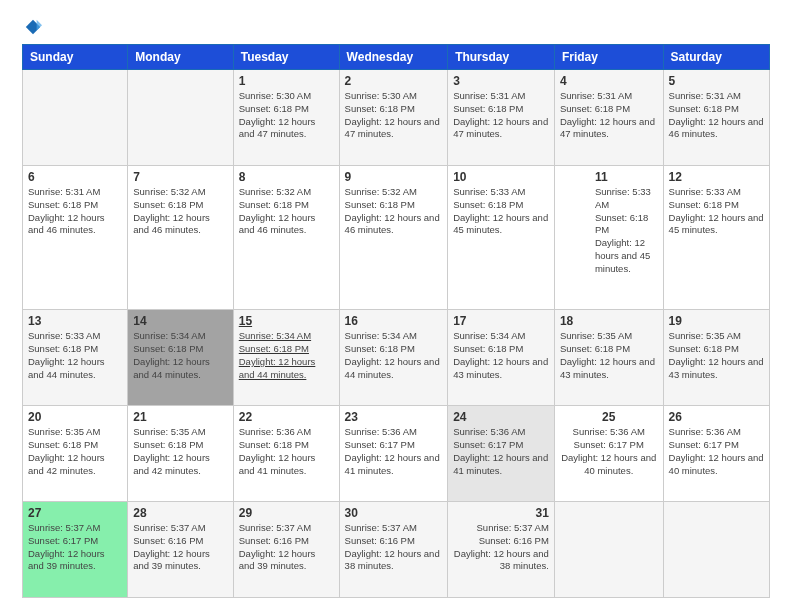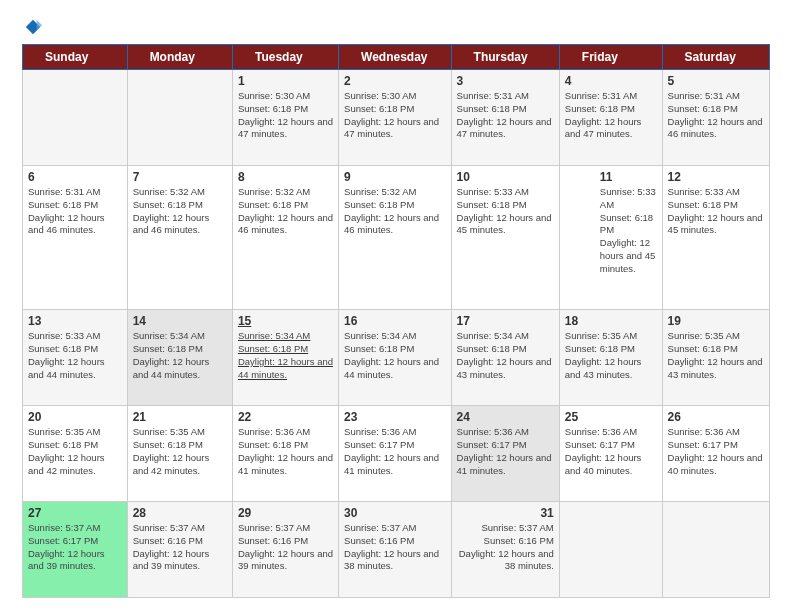--- a/index.html
+++ b/index.html
@@ -61,25 +61,25 @@
       font-size: 14px;
       color: #555;
       margin-top: 2px;
     }
     .calendar {
       width: 100%;
       border-collapse: collapse;
       flex: 1;
     }
     .calendar thead th {
-      background: #7f1d1d;
+      background: #1d4ed8;
       color: #fff;
       font-size: 12px;
       font-weight: bold;
-      padding: 5px 22px;
+      padding: 5px 7px;
       text-align: left;
       border: 1px solid #1a6bb5;
     }
     .calendar tbody td {
       vertical-align: top;
       border: 1px solid #ccc;
       padding: 4px 5px;
       width: 113px;
       font-size: 10px;
       color: #333;
@@ -222,21 +222,21 @@
 Daylight: 12 hours and 45 minutes.</div>
           </td>
         </tr>
         <tr>
           <td style="background: rgb(245, 245, 245);">
             <span class="day-number">13</span>
             <div class="day-info" style="white-space: pre-line;">Sunrise: 5:33 AM
 Sunset: 6:18 PM
 Daylight: 12 hours and 44 minutes.</div>
           </td>
-          <td style="background: #e5e5e5;">
+          <td style="background: #a3a3a3;">
             <span class="day-number">14</span>
             <div class="day-info" style="white-space: pre-line;">Sunrise: 5:34 AM
 Sunset: 6:18 PM
 Daylight: 12 hours and 44 minutes.</div>
           </td>
           <td style="background: rgb(245, 245, 245); text-decoration: underline;">
             <span class="day-number">15</span>
             <div class="day-info" style="white-space: pre-line;">Sunrise: 5:34 AM
 Sunset: 6:18 PM
 Daylight: 12 hours and 44 minutes.</div>
@@ -290,21 +290,21 @@
             <div class="day-info" style="white-space: pre-line;">Sunrise: 5:36 AM
 Sunset: 6:17 PM
 Daylight: 12 hours and 41 minutes.</div>
           </td>
           <td style="background: #e5e5e5; margin-left: 32px;">
             <span class="day-number">24</span>
             <div class="day-info" style="white-space: pre-line;">Sunrise: 5:36 AM
 Sunset: 6:17 PM
 Daylight: 12 hours and 41 minutes.</div>
           </td>
-          <td style="background: rgb(255, 255, 255);">
+          <td style="background: rgb(255, 255, 255); text-align: center;">
             <span class="day-number">25</span>
             <div class="day-info" style="white-space: pre-line;">Sunrise: 5:36 AM
 Sunset: 6:17 PM
 Daylight: 12 hours and 40 minutes.</div>
           </td>
           <td style="background: rgb(255, 255, 255);">
             <span class="day-number">26</span>
             <div class="day-info" style="white-space: pre-line;">Sunrise: 5:36 AM
 Sunset: 6:17 PM
 Daylight: 12 hours and 40 minutes.</div>

